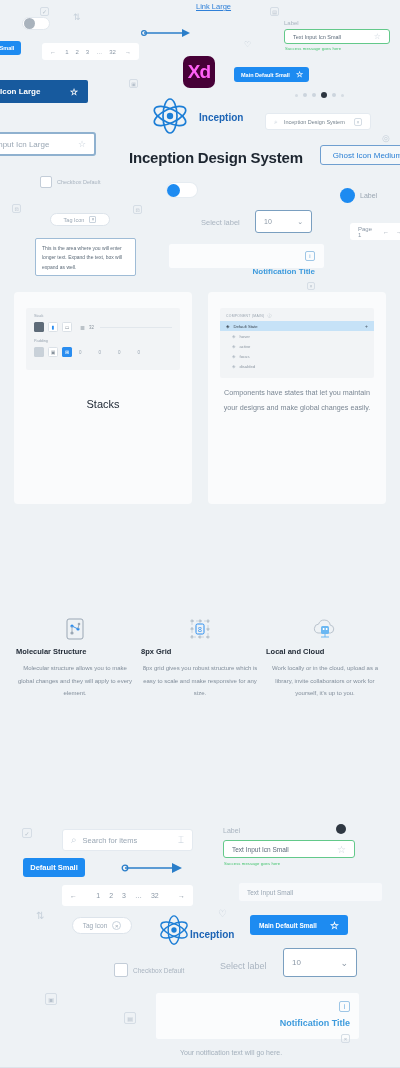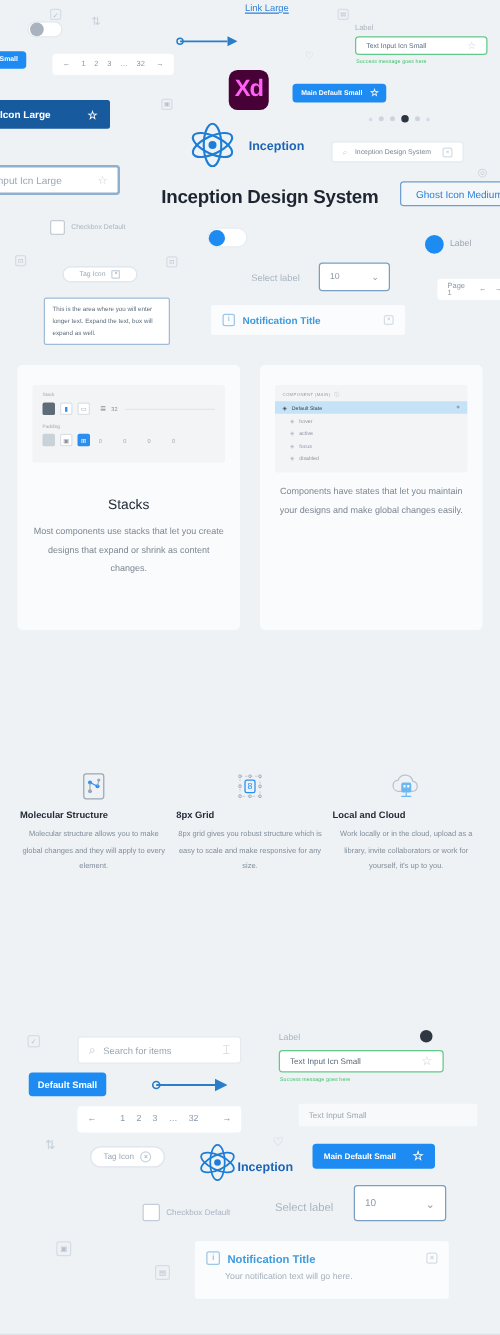--- a/index.html
+++ b/index.html
@@ -71,21 +71,21 @@
   
   .ta {
     background: #fff; border: 1px solid #9fbcd6; border-radius: 2px;
     padding: 5px 6px; color: #5d6b79; font-size: 5px; line-height: 1.85;
   }
 
   
   .notif {
     background: #fbfcfd; border-radius: 3px; border: 1px solid #eef2f6;
   }
-  .notif-head { display: flex; align-items: center; gap: 6px; padding: 8px 9px 0; }
+  .notif-head { display: flex; align-items: flex-end; gap: 6px; padding: 8px 9px 0; flex-direction: column; }
   .notif-title { color: #3e9bdd; font-weight: 700; }
   .notif-body { color: #a4b0bc; padding: 6px 9px 9px 24px; }
   .sq-icon {
     border: 1px solid #9ec6e6; border-radius: 2px; color: #6eaee0;
     display: flex; align-items: center; justify-content: center;
   }
   .sq-icon-grey { border-color: #d5dde5; color: #b6c1cc; }
 
   
   .select {
@@ -290,21 +290,20 @@
         <span style="width:10px;height:10px;background:#c9d1d9;border-radius:1.5px;display:inline-block;"></span>
         <span style="width:10px;height:10px;background:#fff;border:.6px solid #dbe1e7;border-radius:1.5px;display:flex;align-items:center;justify-content:center;color:#8a949e;font-size:5px;">▣</span>
         <span style="width:10px;height:10px;background:#2a8df0;border-radius:1.5px;display:flex;align-items:center;justify-content:center;color:#fff;font-size:5px;">⊞</span>
         <span style="font-size:4.5px;color:#9aa6b2;margin-left:3px;">0</span>
         <span style="font-size:4.5px;color:#9aa6b2;margin-left:13px;">0</span>
         <span style="font-size:4.5px;color:#9aa6b2;margin-left:13px;">0</span>
         <span style="font-size:4.5px;color:#9aa6b2;margin-left:13px;">0</span>
       </div>
     </div>
     <div class="card-title" style="margin-top:28px;">Stacks</div>
-    <div class="card-text">Most components use stacks that let you create designs that expand or shrink as content changes.</div>
   </div>
 
   <div class="abs card" style="left:208px;top:292px;width:178px;height:212px;">
     <div class="mini-panel" style="width:100%;height:70px;padding:5px 0 0;background:#f2f4f6;">
       <div style="display:flex;align-items:center;gap:3px;padding:0 6px 3px;">
         <span style="font-size:3.4px;color:#98a3ae;letter-spacing:.3px;">COMPONENT (MAIN)</span>
         <span style="font-size:4px;color:#b3bcc5;">ⓘ</span>
       </div>
       <div style="display:flex;align-items:center;gap:4px;padding:2px 6px;background:#c6e2f7;">
         <span style="color:#3a4652;font-size:4.5px;">◈</span>

